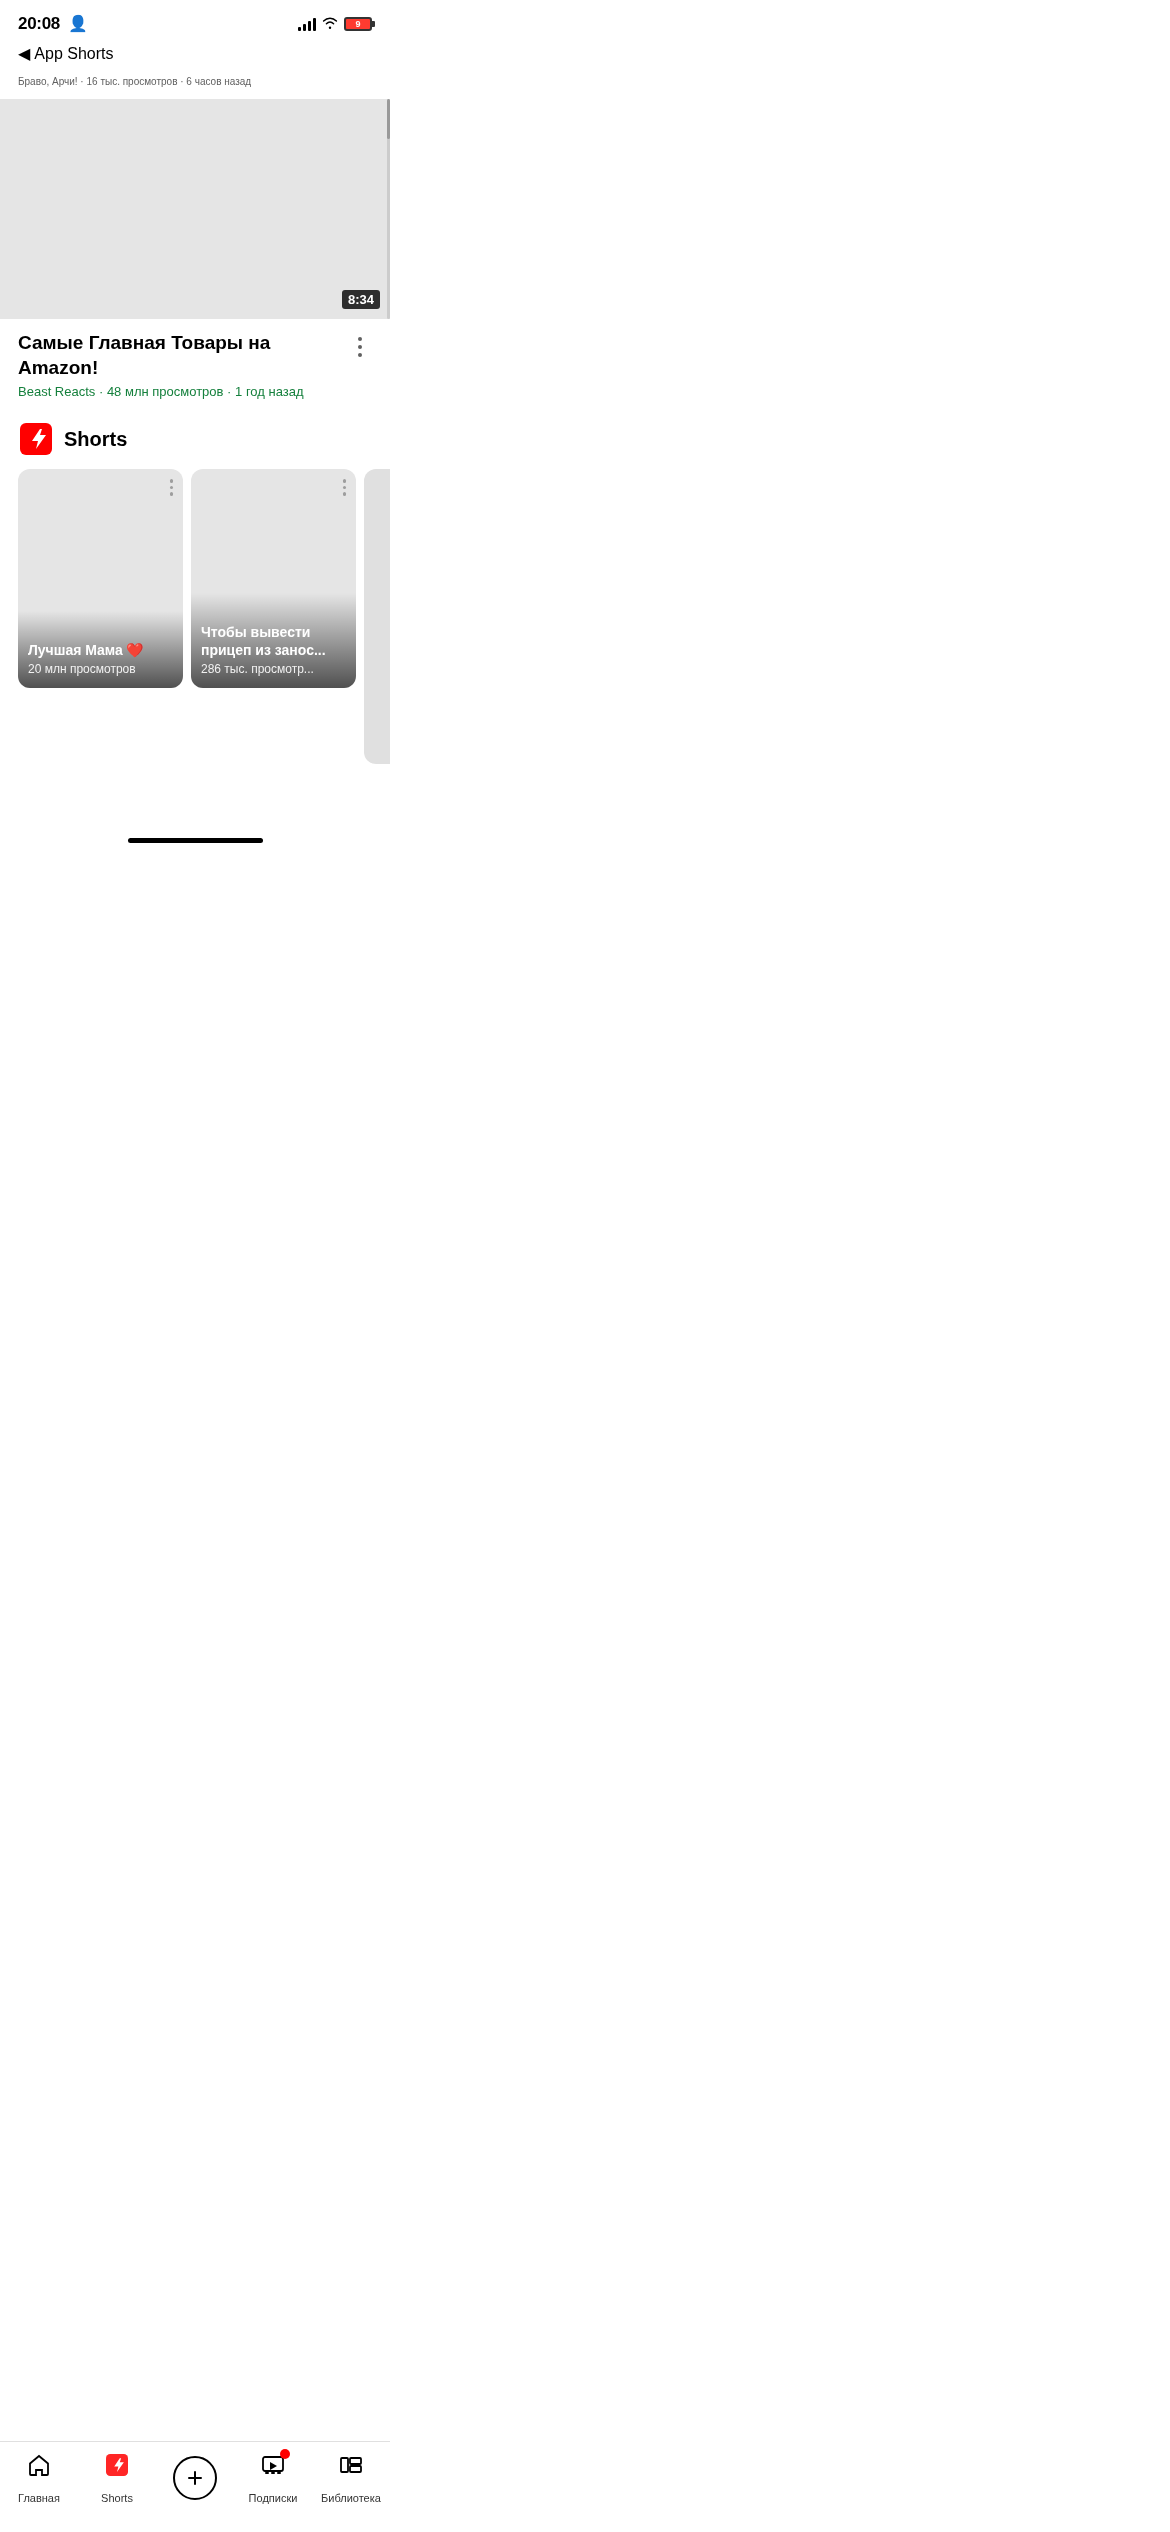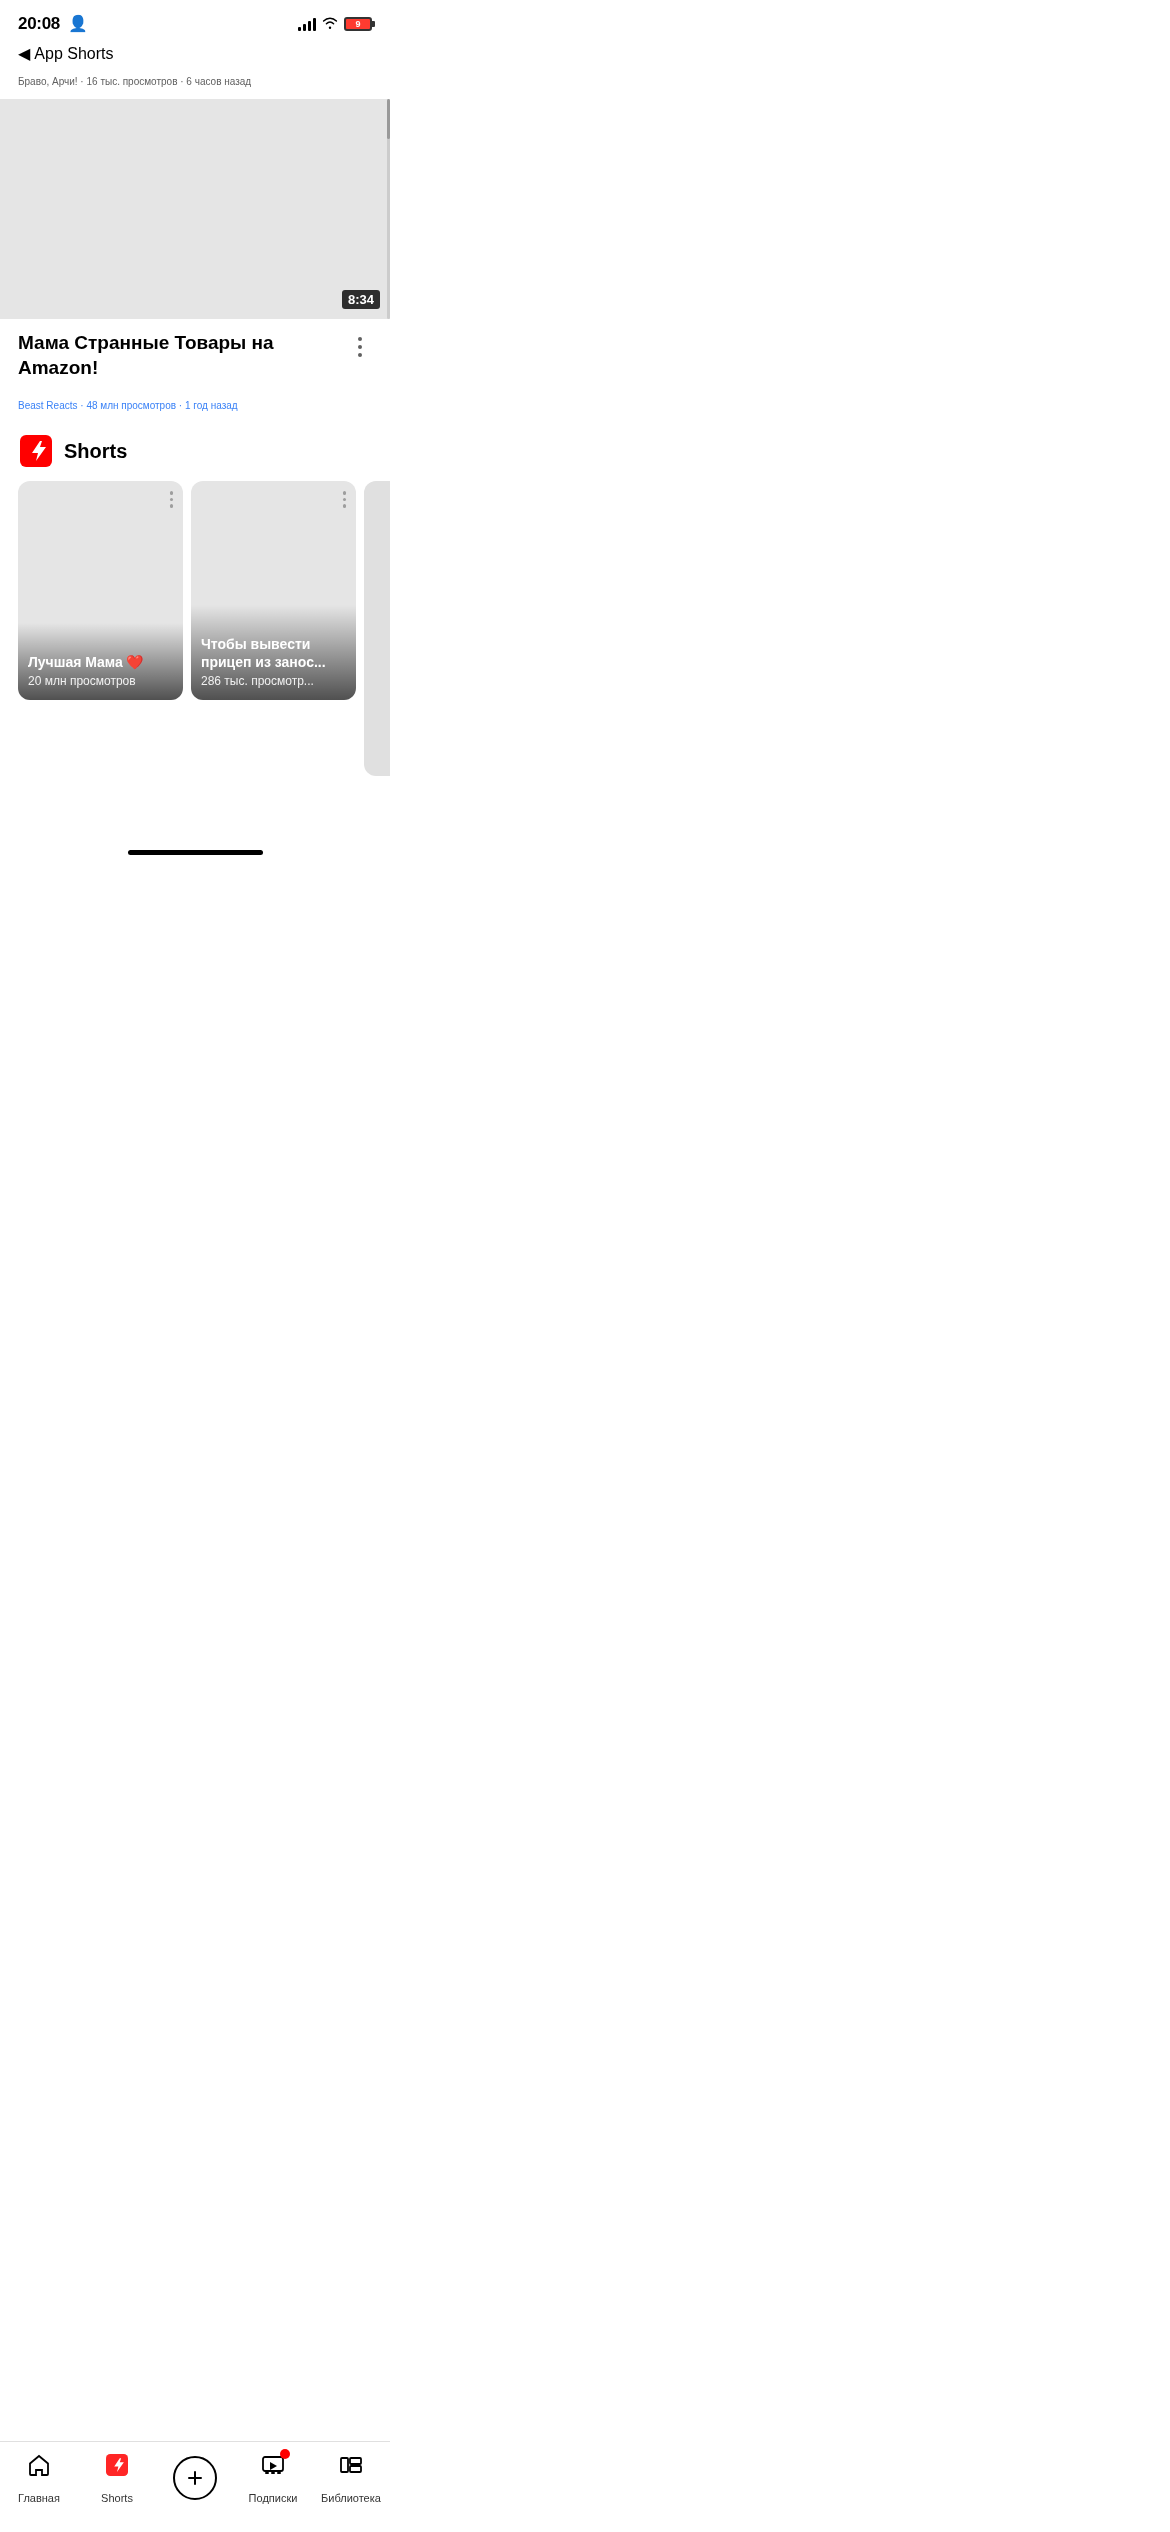--- a/index.html
+++ b/index.html
@@ -149,23 +149,23 @@
     }
     .video-title {
       font-size: 19px;
       font-weight: 600;
       color: #000;
       line-height: 1.3;
       flex: 1;
       margin-right: 10px;
     }
     .video-meta {
-      font-size: 10px;
-      color: #3b82f6;
-      margin-top: 20px;
+      font-size: 13px;
+      color: #15803d;
+      margin-top: 4px;
     }
     .more-options-btn {
       width: 24px;
       height: 24px;
       display: flex;
       flex-direction: column;
       align-items: center;
       justify-content: center;
       gap: 4px;
       cursor: pointer;
@@ -368,21 +368,21 @@
 
 <div class="video-thumbnail-container">
   <div class="video-duration-badge">8:34</div>
   <div class="scroll-indicator">
     <div class="scroll-thumb"></div>
   </div>
 </div>
 
 <div class="video-info">
   <div>
-    <div class="video-title">Мама Странные Товары на Amazon!</div>
+    <div class="video-title">Самые Главная Товары на Amazon!</div>
     <div class="video-meta">
       <span>Beast Reacts</span> · <span>48 млн просмотров</span> · <span>1 год назад</span>
     </div>
   </div>
   <div class="more-options-btn">
     <div class="more-dot"></div>
     <div class="more-dot"></div>
     <div class="more-dot"></div>
   </div>
 </div>

